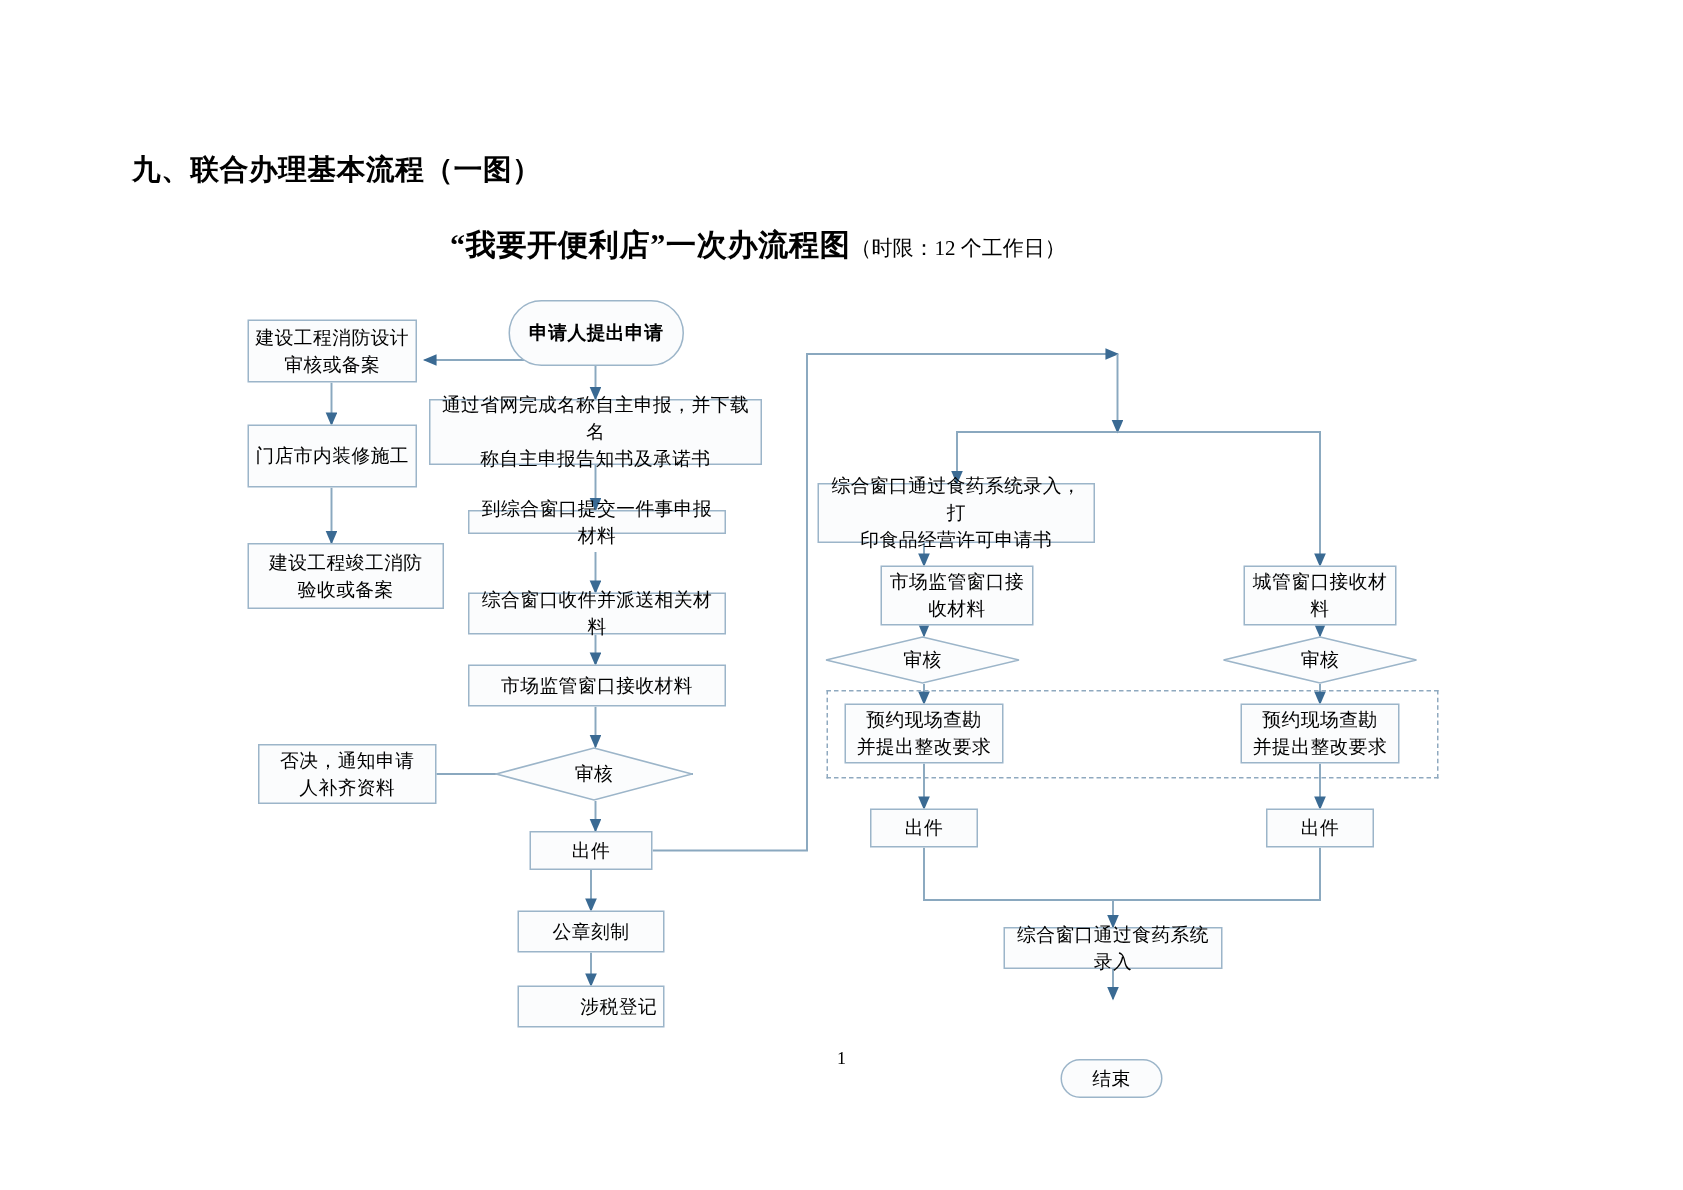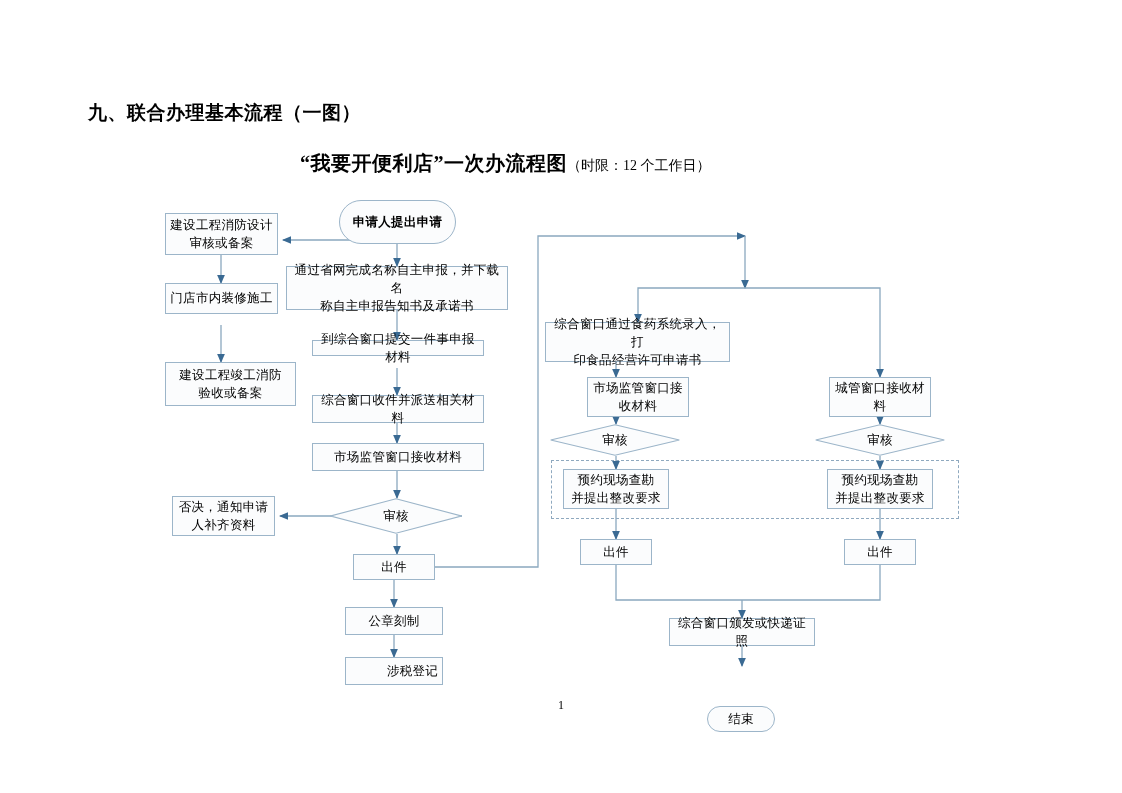--- a/index.html
+++ b/index.html
@@ -142,37 +142,37 @@
 
         <path d="M616,565 L616,600 L880,600 L880,565"></path>
       </g>
     </svg>
 
     <div class="dashgroup" style="left:551px;top:460px;width:408px;height:59px;"></div>
 
     <div class="node term" style="left:339px;top:200px;width:117px;height:44px;font-weight:bold;">申请人提出申请</div>
     <div class="node" style="left:165px;top:213px;width:113px;height:42px;">建设工程消防设计
 审核或备案</div>
-    <div class="node" style="left:165px;top:283px;width:113px;height:31px;">门店市内装修施工</div>
+    <div class="node" style="left:165px;top:283px;width:113px;height:42px;">门店市内装修施工</div>
     <div class="node" style="left:165px;top:362px;width:131px;height:44px;">建设工程竣工消防
 验收或备案</div>
     <div class="node" style="left:286px;top:266px;width:222px;height:44px;">通过省网完成名称自主申报，并下载名
 称自主申报告知书及承诺书</div>
     <div class="node" style="left:312px;top:340px;width:172px;height:16px;">到综合窗口提交一件事申报材料</div>
     <div class="node" style="left:312px;top:395px;width:172px;height:28px;">综合窗口收件并派送相关材料</div>
     <div class="node" style="left:312px;top:443px;width:172px;height:28px;">市场监管窗口接收材料</div>
 
     <div class="node diamond" style="left:330px;top:498px;width:132px;height:36px;">
       <svg class="dshape" viewBox="0 0 132 36" preserveAspectRatio="none">
         <polygon points="66,0.7 131.3,18 66,35.3 0.7,18" fill="#fbfcfd" stroke="#9cb5c9" stroke-width="1.1"></polygon>
       </svg>
       <span class="dlabel">审核</span>
     </div>
 
-    <div class="node" style="left:172px;top:496px;width:103px;height:40px;">否决，通知申请
+    <div class="node" style="left:172px;top:496px;width:119px;height:40px;">否决，通知申请
 人补齐资料</div>
     <div class="node" style="left:353px;top:554px;width:82px;height:26px;">出件</div>
     <div class="node" style="left:345px;top:607px;width:98px;height:28px;">公章刻制</div>
     <div class="node" style="left:345px;top:657px;width:98px;height:28px;padding-left:40px;">涉税登记</div>
 
     <div class="node" style="left:545px;top:322px;width:185px;height:40px;">综合窗口通过食药系统录入，打
 印食品经营许可申请书</div>
     <div class="node" style="left:565px;top:377px;width:102px;height:40px;margin-left:22px;">市场监管窗口接
 收材料</div>
     <div class="node" style="left:829px;top:377px;width:102px;height:40px;">城管窗口接收材
@@ -191,18 +191,18 @@
       </svg>
       <span class="dlabel">审核</span>
     </div>
 
     <div class="node" style="left:563px;top:469px;width:106px;height:40px;">预约现场查勘
 并提出整改要求</div>
     <div class="node" style="left:827px;top:469px;width:106px;height:40px;">预约现场查勘
 并提出整改要求</div>
     <div class="node" style="left:580px;top:539px;width:72px;height:26px;">出件</div>
     <div class="node" style="left:844px;top:539px;width:72px;height:26px;">出件</div>
-    <div class="node" style="left:669px;top:618px;width:146px;height:28px;">综合窗口颁发或快递证照</div>
+    <div class="node" style="left:669px;top:618px;width:146px;height:28px;">综合窗口通过食药系统录入</div>
     <div class="node term" style="left:707px;top:666px;width:68px;height:26px;margin-top:40px;">结束</div>
   </div>
 
   <div class="pagenum">1</div>
 </div>
 
 </body></html>

